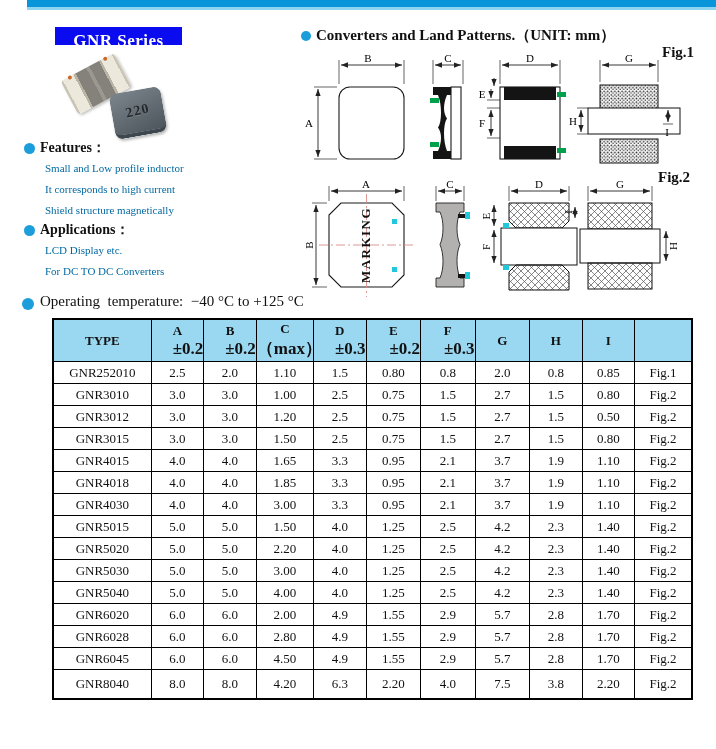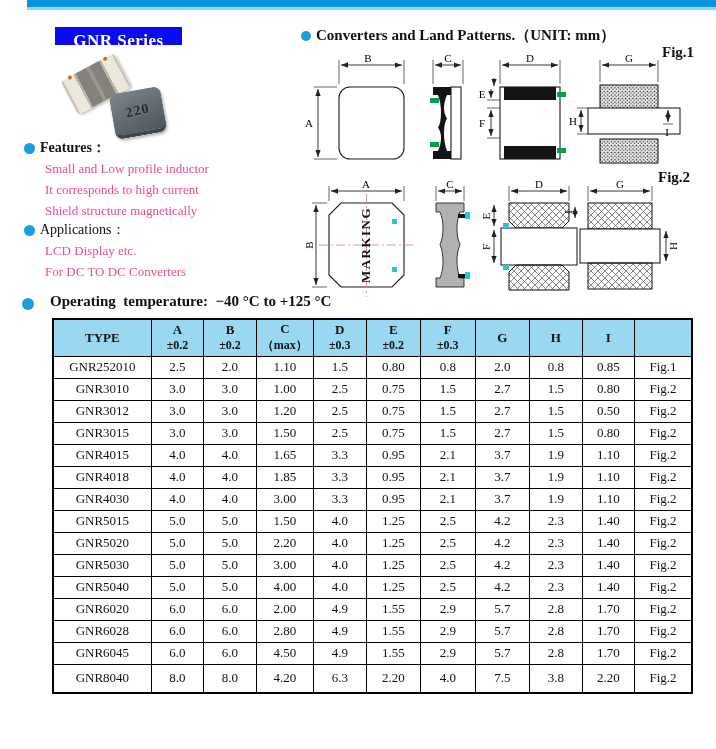--- a/index.html
+++ b/index.html
@@ -32,27 +32,27 @@
            border-bottom:4px solid #3f474e;
            display:flex; align-items:center; justify-content:center;
            box-shadow:1px 2px 3px rgba(0,0,0,.3); }
   .comp2 span { color:#23282d; font-weight:bold; font-size:14px; letter-spacing:1px;
                 transform:rotate(-3deg); text-shadow:0 1px 0 rgba(255,255,255,.15); }
 
   
   .bullet { position:absolute; border-radius:50%; background:#1c9eda; }
   .h-dim   { position:absolute; left:316px; top:26px; font-weight:bold; font-size:15px; }
   .h-feat  { position:absolute; left:40px;  top:139px; font-weight:bold; font-size:14px;text-align:right; }
-  .h-app   { position:absolute; left:40px;  top:221px; font-weight:normal; font-size:14px; }
-  .h-temp  { position:absolute; left:50px;  top:293px; font-weight:bold; font-size:15px; }
+  .h-app   { position:absolute; left:40px;  top:221px; font-weight:bold; font-size:14px; }
+  .h-temp  { position:absolute; left:40px;  top:293px; font-weight:normal; font-size:15px; }
   .fig-tag { position:absolute; font-weight:bold; font-size:15px; }
   #fig1-tag { left:662px; top:44px; }
   #fig2-tag { left:658px; top:169px; }
 
-  .list { position:absolute; left:45px; font-size:13px; color:#ec4899; }
+  .list { position:absolute; left:45px; font-size:11px; color:#0369a1; }
   #features-list { top:158px; }
   #applications-list { top:240px; }
   .list div { height:21px; line-height:21px; }
 
   
   .fig-svg { position:absolute; left:304px; }
   #fig1-svg { top:54px; }
   #fig2-svg { top:180px; }
   .out  { fill:#fff; stroke:#1a1a1a; stroke-width:1.1; }
   .nofill { fill:none; stroke:#1a1a1a; stroke-width:1.1; }
@@ -65,21 +65,21 @@
   .cyn  { fill:#21c8dc; stroke:none; }
   .gry  { fill:#b2b1af; stroke:#222; stroke-width:0.9; }
   .mark-txt { font-family:"Liberation Serif",serif; font-size:13px; font-weight:bold; letter-spacing:1.5px; fill:#111; }
 
   
   .dims-table { position:absolute; left:52px; top:318px; width:641px;
                 border-collapse:collapse; table-layout:fixed;
                 font-family:"Liberation Serif",serif; }
   .dims-table th, .dims-table td { border:1px solid #000; text-align:center; vertical-align:middle; }
   .dims-table thead th { background:#9ad7f1; height:37px; font-size:13px; font-weight:bold; padding:1px 0; }
-  .dims-table thead th .sub { font-size:12px; }
+  .dims-table thead th .sub { font-size:17px;text-align:right; }
   .dims-table tbody td { height:22px; font-size:13px; background:#fff; }
   .dims-table tbody tr:last-child td { height:29px; }
   .dims-table { border:2px solid #000; outline:1px solid #000; outline-offset:-1px; }
 </style>
 </head>
 <body>
 
 <div class="page">
 
   <div class="top-bar"></div>

